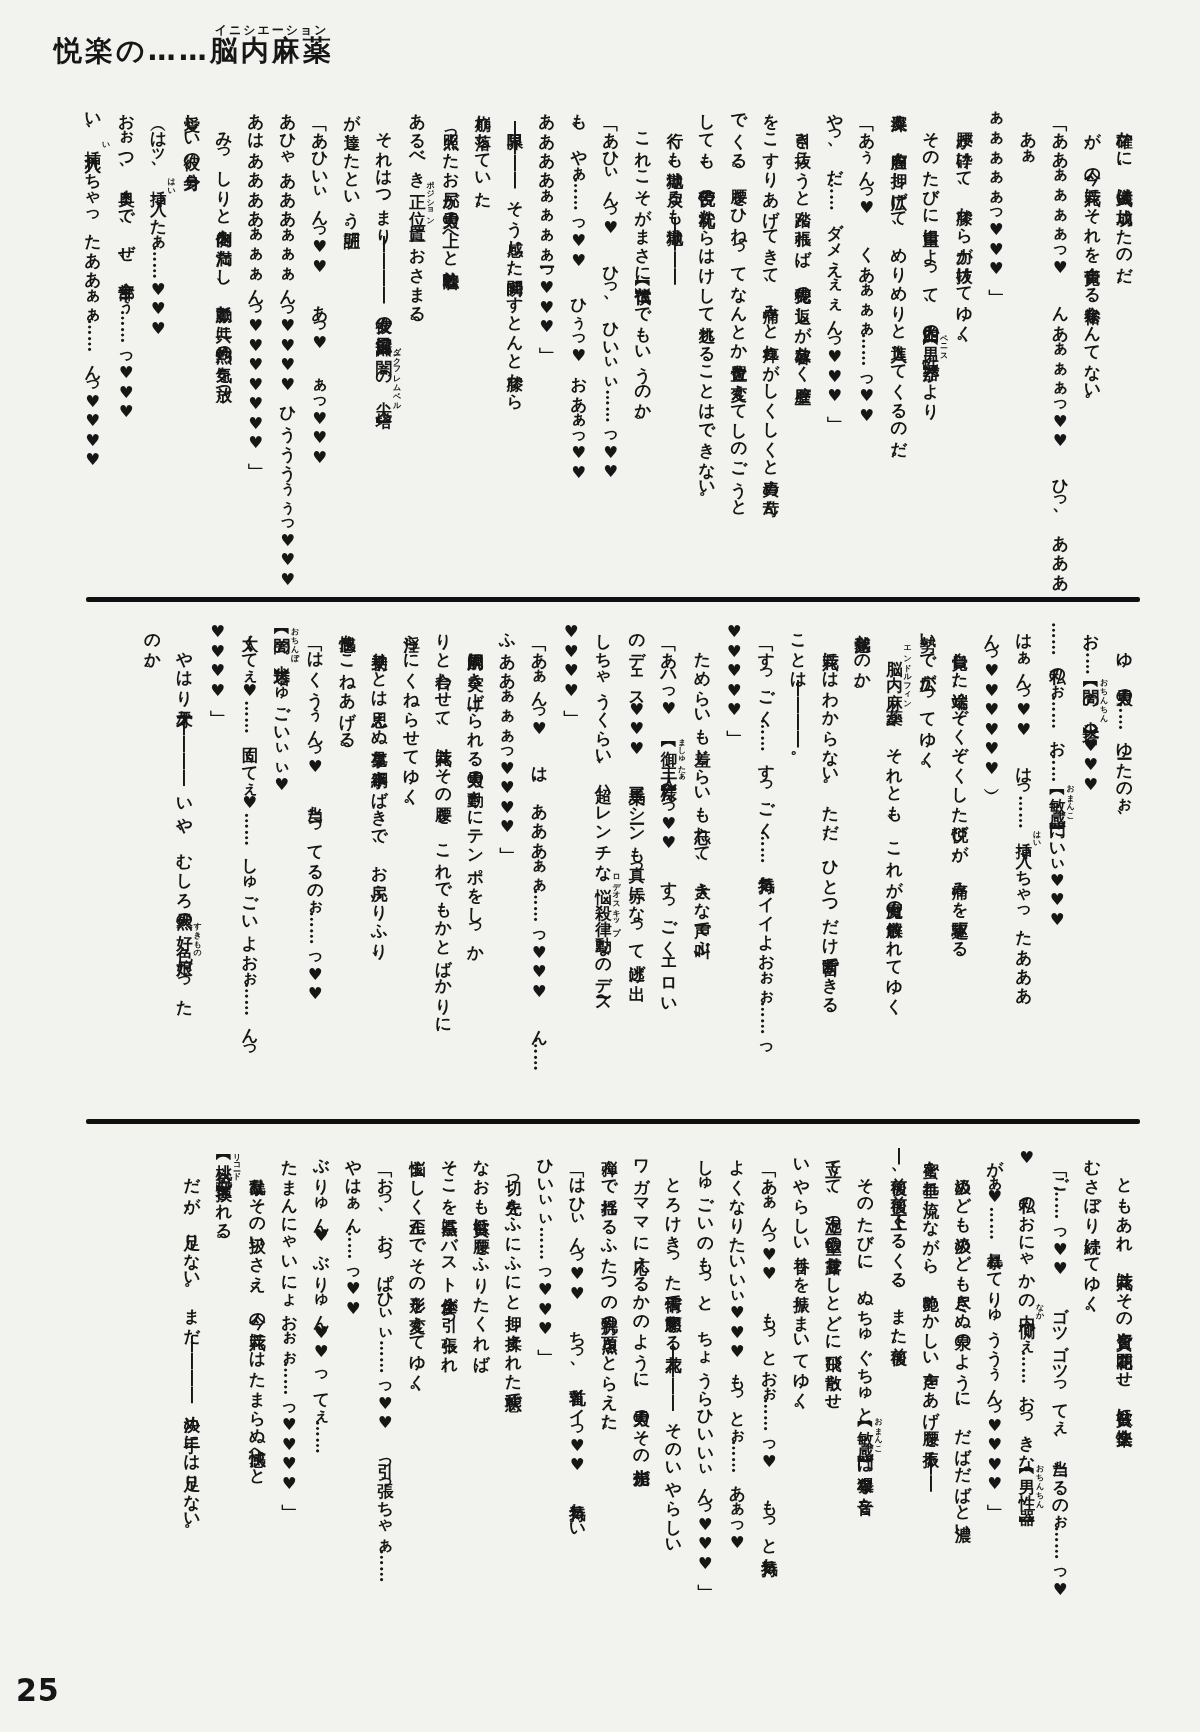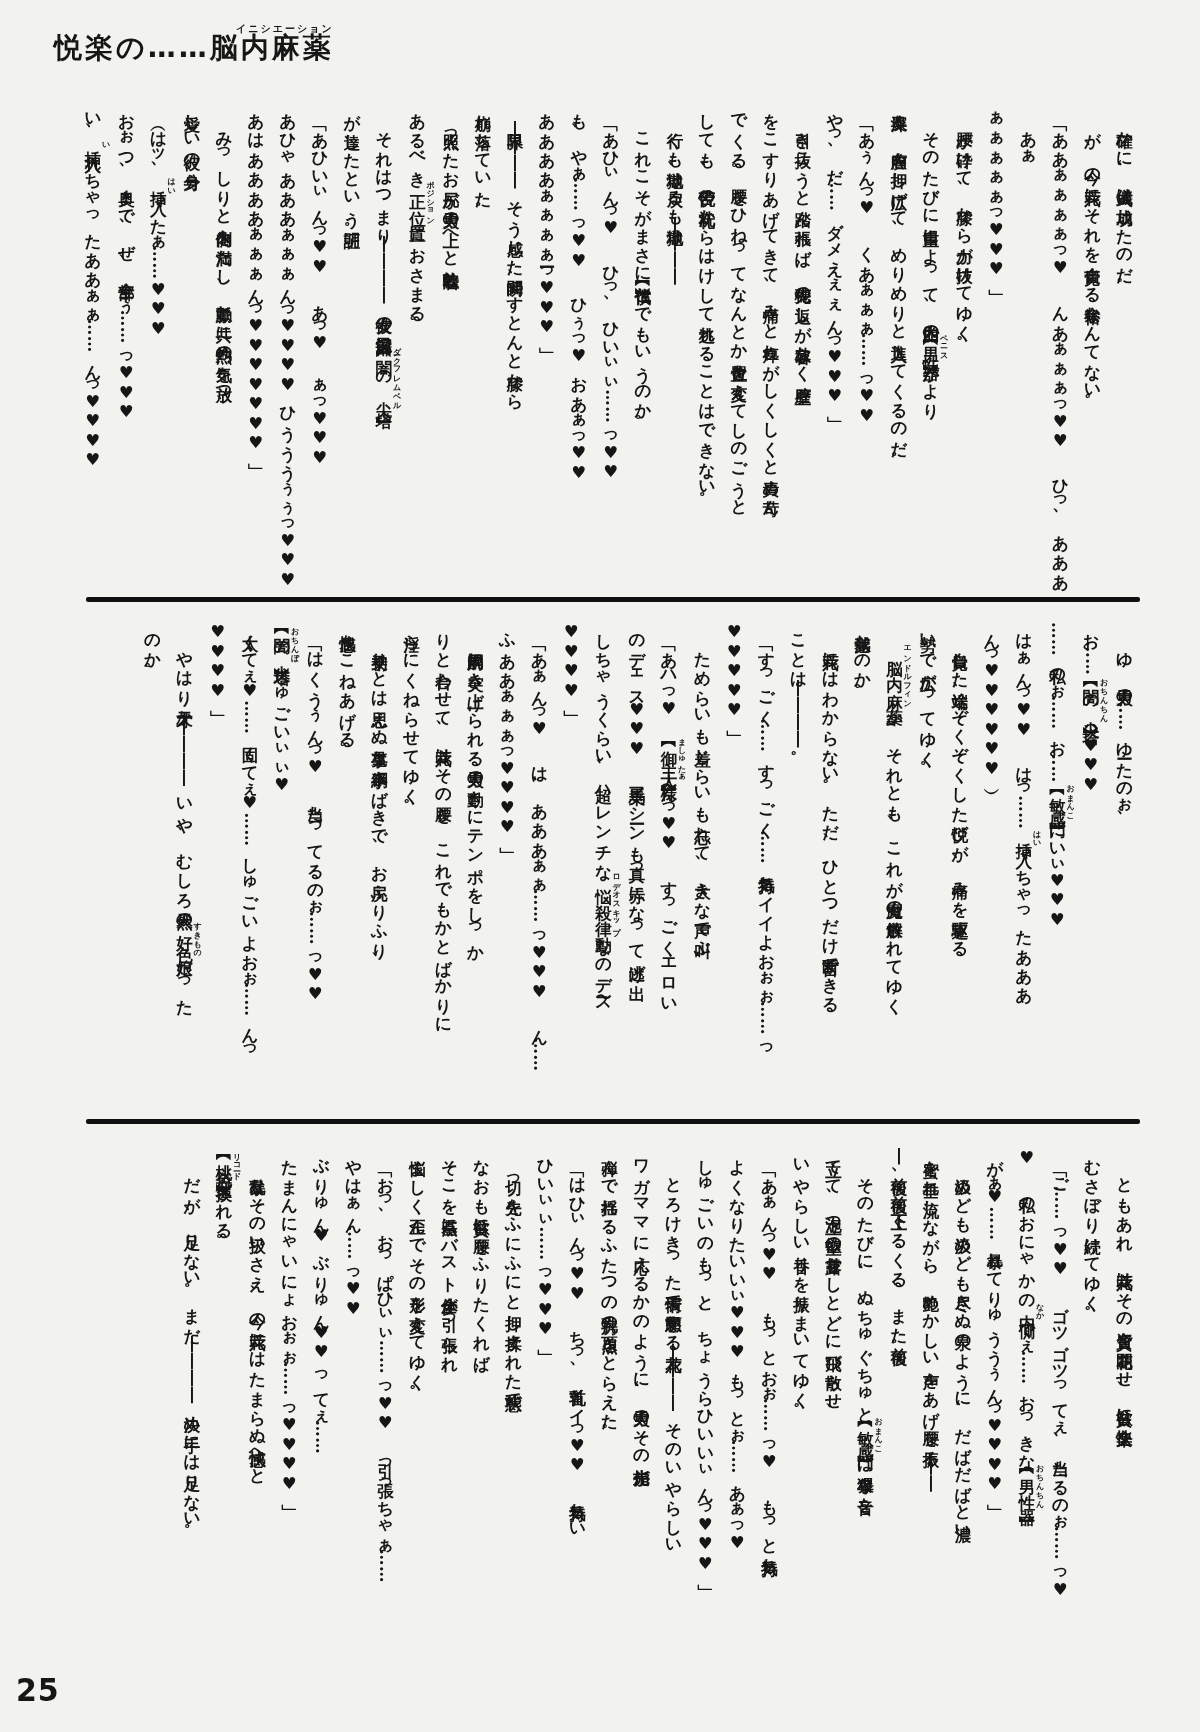--- a/index.html
+++ b/index.html
@@ -10,21 +10,21 @@
     width:1200px;height:1732px;position:relative;overflow:hidden;
     background:var(--bg);color:var(--ink);
     font-family:"DejaVu Serif","Liberation Serif",serif;
   }
   .title{
     position:absolute;left:54px;top:24px;
     font-family:"DejaVu Sans","Liberation Sans",sans-serif;
     font-weight:bold;font-size:28px;letter-spacing:3px;white-space:nowrap;
   }
   .title ruby rt{
-    font-size:10px;font-weight:bold;letter-spacing:2px;text-align:right;
+    font-size:12px;font-weight:bold;letter-spacing:2px;text-align:center;
   }
   .block{
     position:absolute;right:60px;
     writing-mode:vertical-rl;text-orientation:mixed;
     font-size:16.5px;line-height:32px;letter-spacing:0.5px;
     font-weight:700;
   }
   #section-1{top:102px;height:488px;}
   #section-2{top:622px;height:458px;}
   #section-3{top:1148px;height:458px;}

